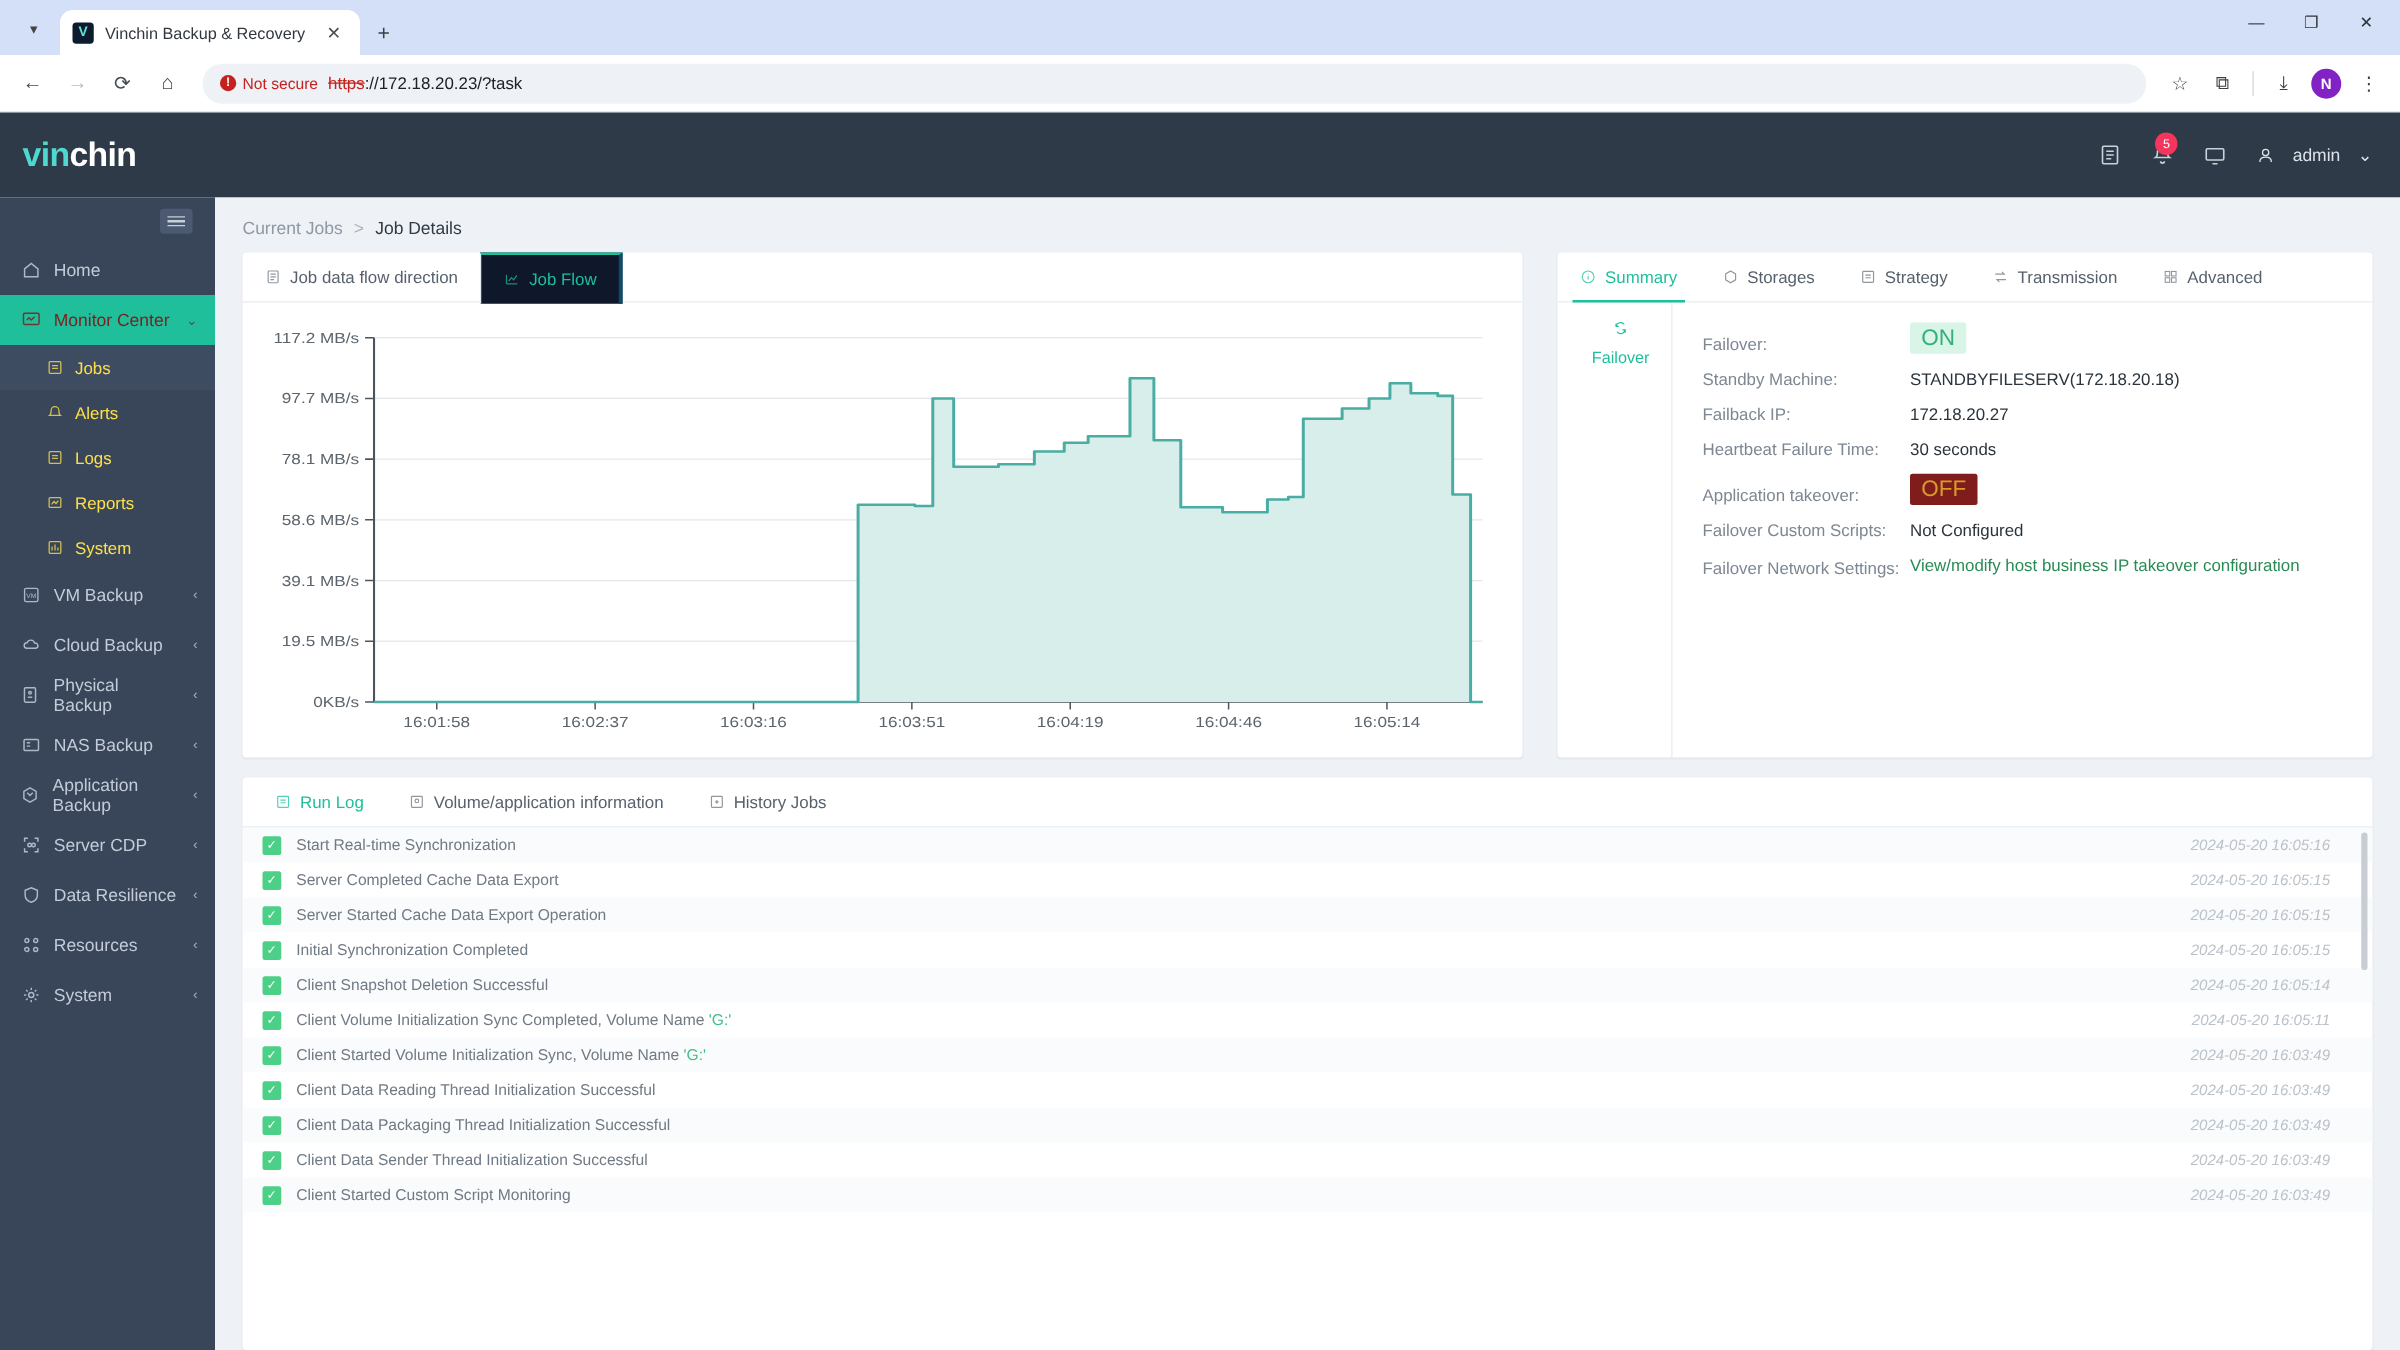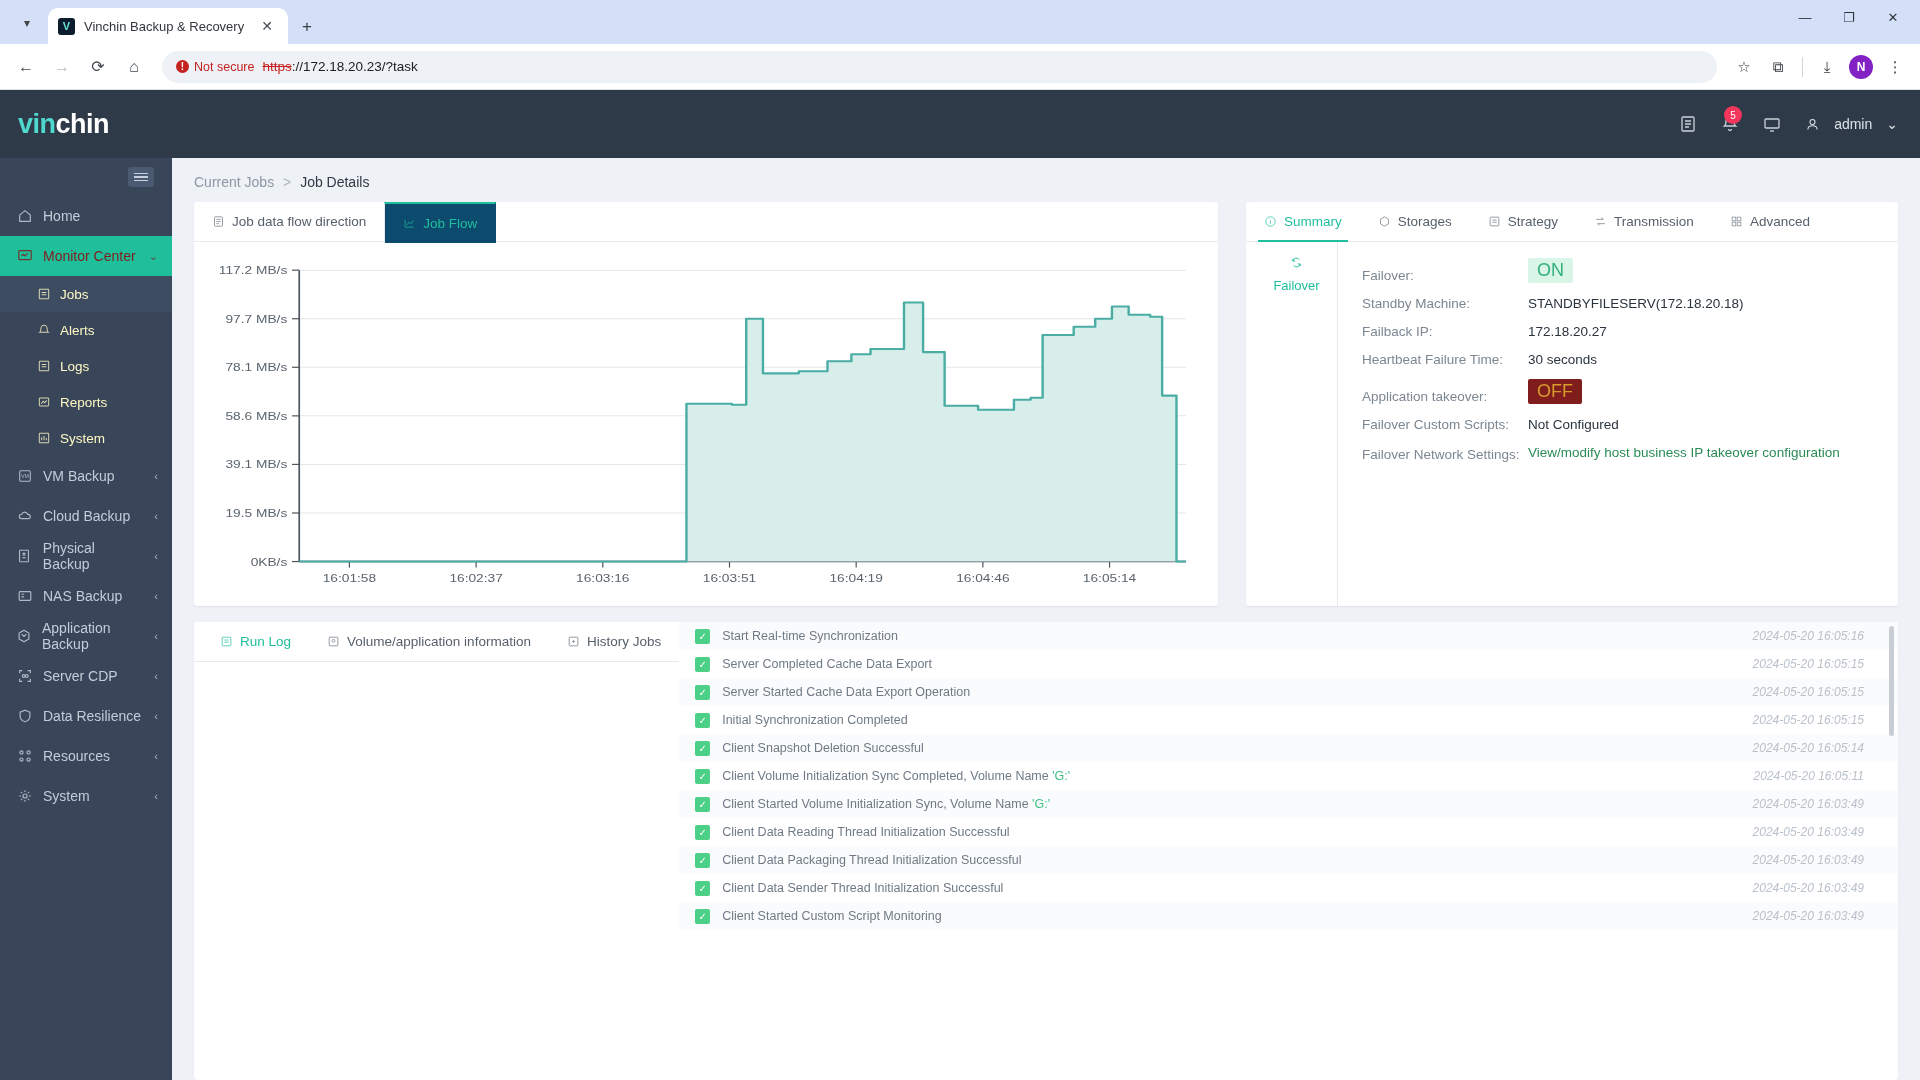--- a/index.html
+++ b/index.html
@@ -108,21 +108,21 @@
   .sb-toggle i { display: block; width: 14px; height: 1.5px; background: #c6cfdb; }
   .sb-item {
     height: 40px; display: flex; align-items: center; gap: 10px;
     padding-left: 16px; color: #c3ccd8; font-size: 14px; position: relative;
   }
   .sb-item.active { background: #1fbf9c; color: #7f1d1d; }
   .sb-item .sb-ico { width: 17px; height: 17px; display: flex; align-items: center; justify-content: center; opacity: .85; }
   .sb-item .chev { margin-left: auto; margin-right: 14px; font-size: 11px; opacity: .8; }
   .sb-sub {
     height: 36px; display: flex; align-items: center; gap: 9px;
-    padding-left: 36px; color: #fef9c3; font-size: 13.5px; background: #39465a;
+    padding-left: 36px; color: #fde047; font-size: 13.5px; background: #39465a;
   }
   .sb-sub.sel { background: #3e4c61; }
   .sb-sub .sb-ico { width: 15px; height: 15px; opacity: .8; display: flex; align-items: center; justify-content: center; }
 
   
   .content { flex: 1; background: #eef1f6; padding: 16px 22px 0 22px; overflow: hidden; display: flex; flex-direction: column; min-width: 0; }
   .breadcrumb { font-size: 14px; color: #2f3a45; margin-bottom: 12px; }
   .breadcrumb .muted { color: #8d98a4; }
   .breadcrumb .sep { color: #a9b3bd; margin: 0 5px; }
 
@@ -132,42 +132,42 @@
   .detail-card { width: 652px; flex-shrink: 0; display: flex; flex-direction: column; margin-left: 12px; }
 
   .tabs-row { display: flex; border-bottom: 1px solid #e7ebef; height: 40px; flex-shrink: 0; }
   .tab {
     display: flex; align-items: center; gap: 7px; padding: 0 18px;
     font-size: 13.5px; color: #57616c; position: relative; white-space: nowrap;
   }
   .tab .t-ico { font-size: 13px; opacity: .75; display: flex; }
   .tab.active { color: #1fbf9c; }
   .chart-tabs .tab.active { border-top: 2px solid #1fbf9c; border-left: 1px solid #e7ebef;
-    border-right: 1px solid #0c4a6e; background: #0c4a6e; margin-bottom: -1px; height: 41px; }
+    border-right: 3px solid #0c4a6e; background: #0f172a; margin-bottom: -1px; height: 41px; }
   .detail-tabs .tab.active::after {
     content: ''; position: absolute; left: 12px; right: 12px; bottom: -1px; height: 2px; background: #1fbf9c;
   }
 
   .chart-wrap { flex: 1; position: relative; padding: 14px 20px 6px 12px; min-height: 0; }
   .chart-svg { width: 100%; height: 100%; display: block; }
   .ax-label { font-size: 11.5px; fill: #5b646d; font-family: "Liberation Sans", sans-serif; }
 
   .detail-body { flex: 1; display: flex; min-height: 0; }
   .sub-tab-col { width: 92px; border-right: 1px solid #e7ebef; padding-top: 14px; flex-shrink: 0; }
   .sub-tab { display: flex; align-items: center; gap: 6px; font-size: 13px; color: #1fbf9c; padding-left: 10px; flex-direction: column; }
   .detail-fields { flex: 1; padding: 16px 18px 0 24px; }
   .field-row { display: flex; margin-bottom: 12px; font-size: 13.5px; align-items: flex-end; }
   .field-label { width: 166px; color: #7c8792; flex-shrink: 0; padding-top: 1px; }
   .field-value { color: #2b343d; }
   .pill { display: inline-block; padding: 2px 9px; border-radius: 2px; font-size: 18px; }
   .pill.on { background: #d8f5e8; color: #33b07a; }
   .pill.off { background: #7f1d1d; color: #d79a2b; }
   .link-green { color: #2a8b55; max-width: 330px; display: block; line-height: 1.32; }
 
-  .log-card { margin-top: 16px; flex: 1; display: flex; flex-direction: row; min-height: 0; }
+  .log-card { margin-top: 16px; flex: 1; display: flex; flex-direction: column; min-height: 0; }
   .log-tabs { padding-left: 8px; }
   .log-list { flex: 1; overflow: hidden; position: relative; }
   .log-row {
     height: 28px; display: flex; align-items: center; padding: 0 34px 0 16px;
     font-size: 12.5px; color: #707a85;
   }
   .log-row:nth-child(even) { background: #fafbfc; }
   .log-chk {
     width: 15px; height: 15px; background: #4ccf87; border-radius: 2px; margin-right: 12px;
     display: flex; align-items: center; justify-content: center; color: #fff; font-size: 10px; flex-shrink: 0;

